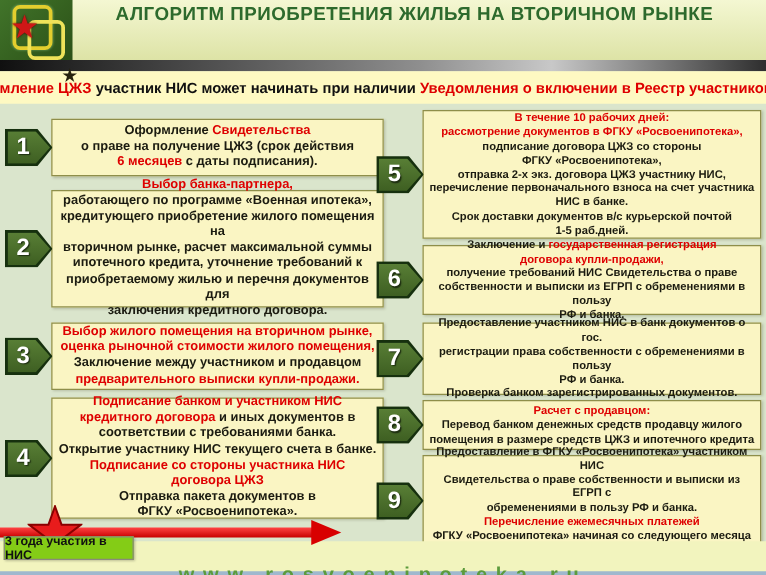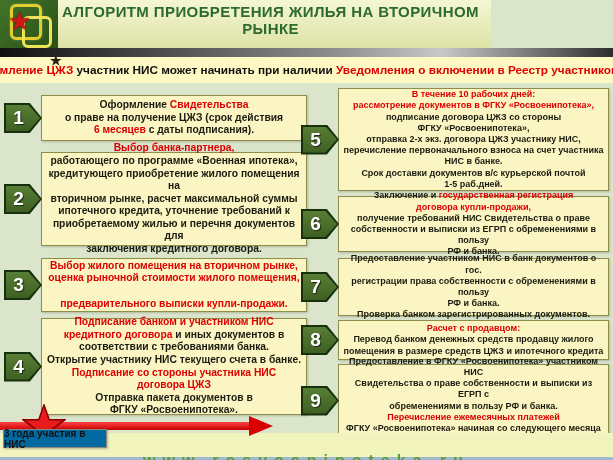--- a/index.html
+++ b/index.html
@@ -1,20 +1,20 @@
 <!DOCTYPE html>
 <html lang="ru"><head>
 <meta charset="utf-8">
 <style>
   html,body{margin:0;padding:0;}
   body{font-family:"Liberation Sans",sans-serif;}
   .canvas{position:relative;width:613px;height:460px;background:#DAE5CC;overflow:hidden;}
 
   
-  .header{position:absolute;left:0;top:0;width:491px;height:48px;
+  .header{position:absolute;left:0;top:0;width:613px;height:48px;
     background:linear-gradient(#F4F7D2,#DDE3A6);}
   .title{position:absolute;left:60px;right:10px;top:3px;text-align:center;color:#2D6A2D;}
   .title .l1{font-size:15px;font-weight:bold;letter-spacing:.4px;}
   .title .l2{font-size:13.5px;font-weight:bold;margin-top:2px;}
   .divider{position:absolute;left:0;top:48px;width:613px;height:9px;
     background:linear-gradient(to right,#101010,#8f8f8f 55%,#c8c8c8 72%,#2e2e2e);}
 
   
   .logo{position:absolute;left:0;top:0;width:58px;height:52px;
     background:linear-gradient(135deg,#41742A,#2A4F16);border-bottom-right-radius:4px;}
@@ -49,21 +49,21 @@
   .col-right .box-text{font-size:9px;line-height:11.2px;}
 
   
   .footer-strip{position:absolute;left:0;bottom:0;width:613px;height:27px;background:#F2F4BE;
     border-bottom:3px solid #9FB8CE;box-sizing:border-box;}
   .timeline{position:absolute;left:0;top:422px;width:250px;height:8px;
     background:linear-gradient(#F44,#C80000);}
   .timeline-head{position:absolute;left:249px;top:416px;width:0;height:0;
     border-left:24px solid #D80000;border-top:10px solid transparent;border-bottom:10px solid transparent;}
   .timeline-star{position:absolute;left:22px;top:404px;width:44px;height:44px;}
-  .tl-label{position:absolute;left:3px;top:429px;width:104px;height:19px;background:#0369a1;
+  .tl-label{position:absolute;left:3px;top:429px;width:104px;height:19px;background:#84cc16;
     border:1px solid #8a8a7a;box-sizing:border-box;display:flex;align-items:center;justify-content:center;
     font-size:10px;font-weight:bold;color:#111;box-shadow:1px 1px 2px rgba(0,0,0,.25);}
   .website{position:absolute;left:0;top:452px;width:613px;text-align:center;
     font-size:16px;font-weight:bold;letter-spacing:7px;color:#5C9B3C;cursor:pointer;}
 </style>
 </head>
 <body>
 
 <div class="canvas">
 
@@ -104,21 +104,21 @@
         <div class="box-text"><span class="c-red">Выбор банка-партнера,</span><br><span>работающего по программе «Военная ипотека»,</span><br><span>кредитующего приобретение жилого помещения на</span><br><span>вторичном рынке, расчет максимальной суммы</span><br><span>ипотечного кредита, уточнение требований к</span><br><span>приобретаемому жилью и перечня документов для</span><br><span>заключения кредитного договора.</span></div>
       </div>
   </div>
   <div class="step-row col-left" style="left:4px;top:258px;width:303px;height:54px">
     <div class="badge">
         <div class="badge-in">
           <span>3</span>
         </div>
       </div>
     <div class="box">
-        <div class="box-text"><span class="c-red">Выбор жилого помещения на вторичном рынке,</span><br><span class="c-red">оценка рыночной стоимости жилого помещения,</span><br><br><span class="c-red">предварительного выписки купли-продажи.</span></div>
+        <div class="box-text"><span class="c-red">Выбор жилого помещения на вторичном рынке,</span><br><span class="c-red">оценка рыночной стоимости жилого помещения,</span><br><span>Заключение между участником и продавцом</span><br><span class="c-red">предварительного выписки купли-продажи.</span></div>
       </div>
   </div>
   <div class="step-row col-left" style="left:4px;top:318px;width:303px;height:97px">
     <div class="badge">
         <div class="badge-in">
           <span>4</span>
         </div>
       </div>
     <div class="box">
         <div class="box-text"><span class="c-red">Подписание банком и участником НИС</span><br><span class="c-red">кредитного договора</span><span> и иных документов в</span><br><span>соответствии с требованиями банка.</span><br><span>Открытие участнику НИС текущего счета в банке.</span><br><span class="c-red">Подписание со стороны участника НИС</span><br><span class="c-red">договора ЦЖЗ</span><br><span>Отправка пакета документов в</span><br><span>ФГКУ «Росвоенипотека».</span></div>

